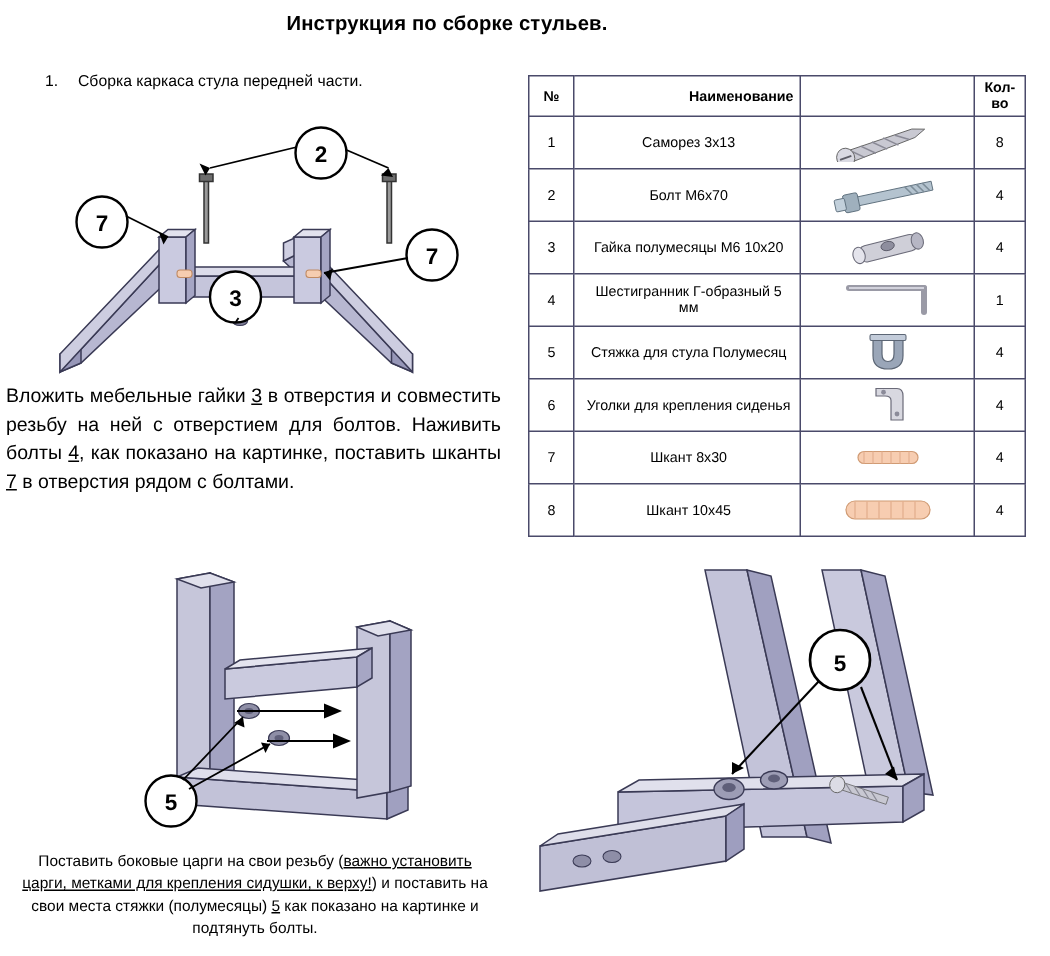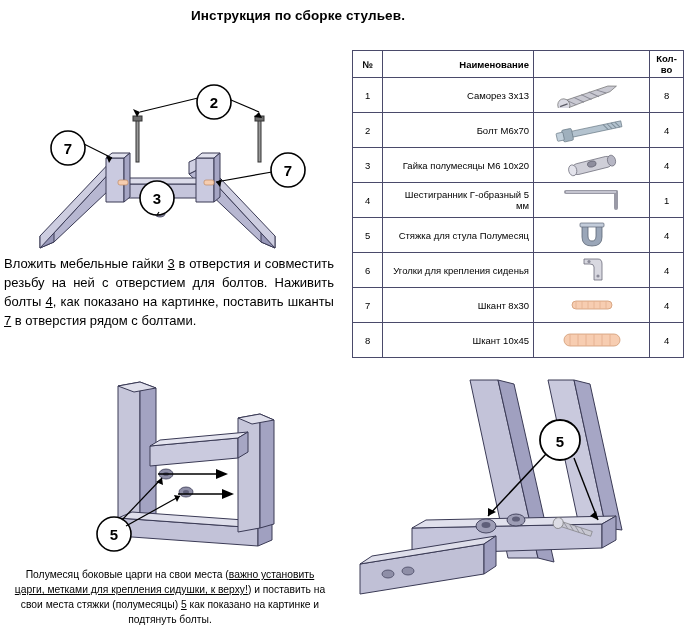--- a/index.html
+++ b/index.html
@@ -88,21 +88,21 @@
     font-weight: bold;
     font-size: 10px;
     height: 18px;
   }
   .kompl .hdr {
     text-align: center;
     font-weight: bold;
     height: 18px;
   }
   .col-n  { width: 24px;  text-align: center; }
-  .col-nm { width: 158px; text-align: right; padding-left: 6px !important; }
+  .col-nm { width: 158px; text-align: center; padding-left: 6px !important; }
   .col-img{ width: 110px; text-align: center; }
   .col-qt { width: 26px;  text-align: center; }
   .kompl tr.item { height: 32px; }
   .icon-cell {
     height: 30px;
     position: relative;
   }
   .icon-svg { display: block; margin: 0 auto; }
 
   
@@ -139,20 +139,23 @@
     font-weight: bold;
   }
 </style>
 </head>
 <body>
 
 <div class="page">
 
   <div class="title">Инструкция по сборке стульев.</div>
 
+  <div class="step1-head">
+    <span class="step1-num">1.</span><span>Сборка каркаса стула передней части.</span>
+  </div>
 
   <div class="fig1">
     <svg class="svgfill" width="310" height="190" viewBox="0 0 310 190">
 
       <g>
         <polygon points="20,186 34,180 106,112 94,106" fill="#b7b7d1" stroke="#3a3a55" stroke-width="1"></polygon>
         <polygon points="20,186 34,180 34,168 20,174" fill="#9797b8" stroke="#3a3a55" stroke-width="1"></polygon>
         <polygon points="94,106 106,112 106,100 95,95" fill="#cfcfe2" stroke="#3a3a55" stroke-width="1"></polygon>
         <polygon points="20,174 95,95 94,106 20,186" fill="#cdcde0" stroke="#3a3a55" stroke-width="1"></polygon>
       </g>
@@ -398,21 +401,21 @@
       <g stroke="#000" stroke-width="1.2" fill="none">
         <path d="M112,142 L152,100"></path>
         <path d="M116,148 L170,118"></path>
       </g>
       <polygon points="152,100 146,104 153,107" fill="#000"></polygon>
       <polygon points="170,118 164,117 167,124" fill="#000"></polygon>
     </svg>
   </div>
 
   <div class="para2">
-    <span>Полумесяц боковые царги на свои места (</span><span class="b u">важно установить</span>
+    <span>Поставить боковые царги на свои резьбу (</span><span class="b u">важно установить</span>
     <span class="b u">царги, метками для крепления сидушки, к верху!</span><span>) и</span>
     <span>поставить на свои места стяжки (полумесяцы) </span><span class="u">5</span><span> как показано на</span>
     <span>картинке и подтянуть болты.</span>
   </div>
 
   <div class="fig3">
     <svg class="svgfill" width="340" height="250" viewBox="0 0 340 250">
 
       <g>
         <polygon points="118,2 146,2 186,180 156,180" fill="#c3c3d9" stroke="#3a3a55" stroke-width="1"></polygon>

